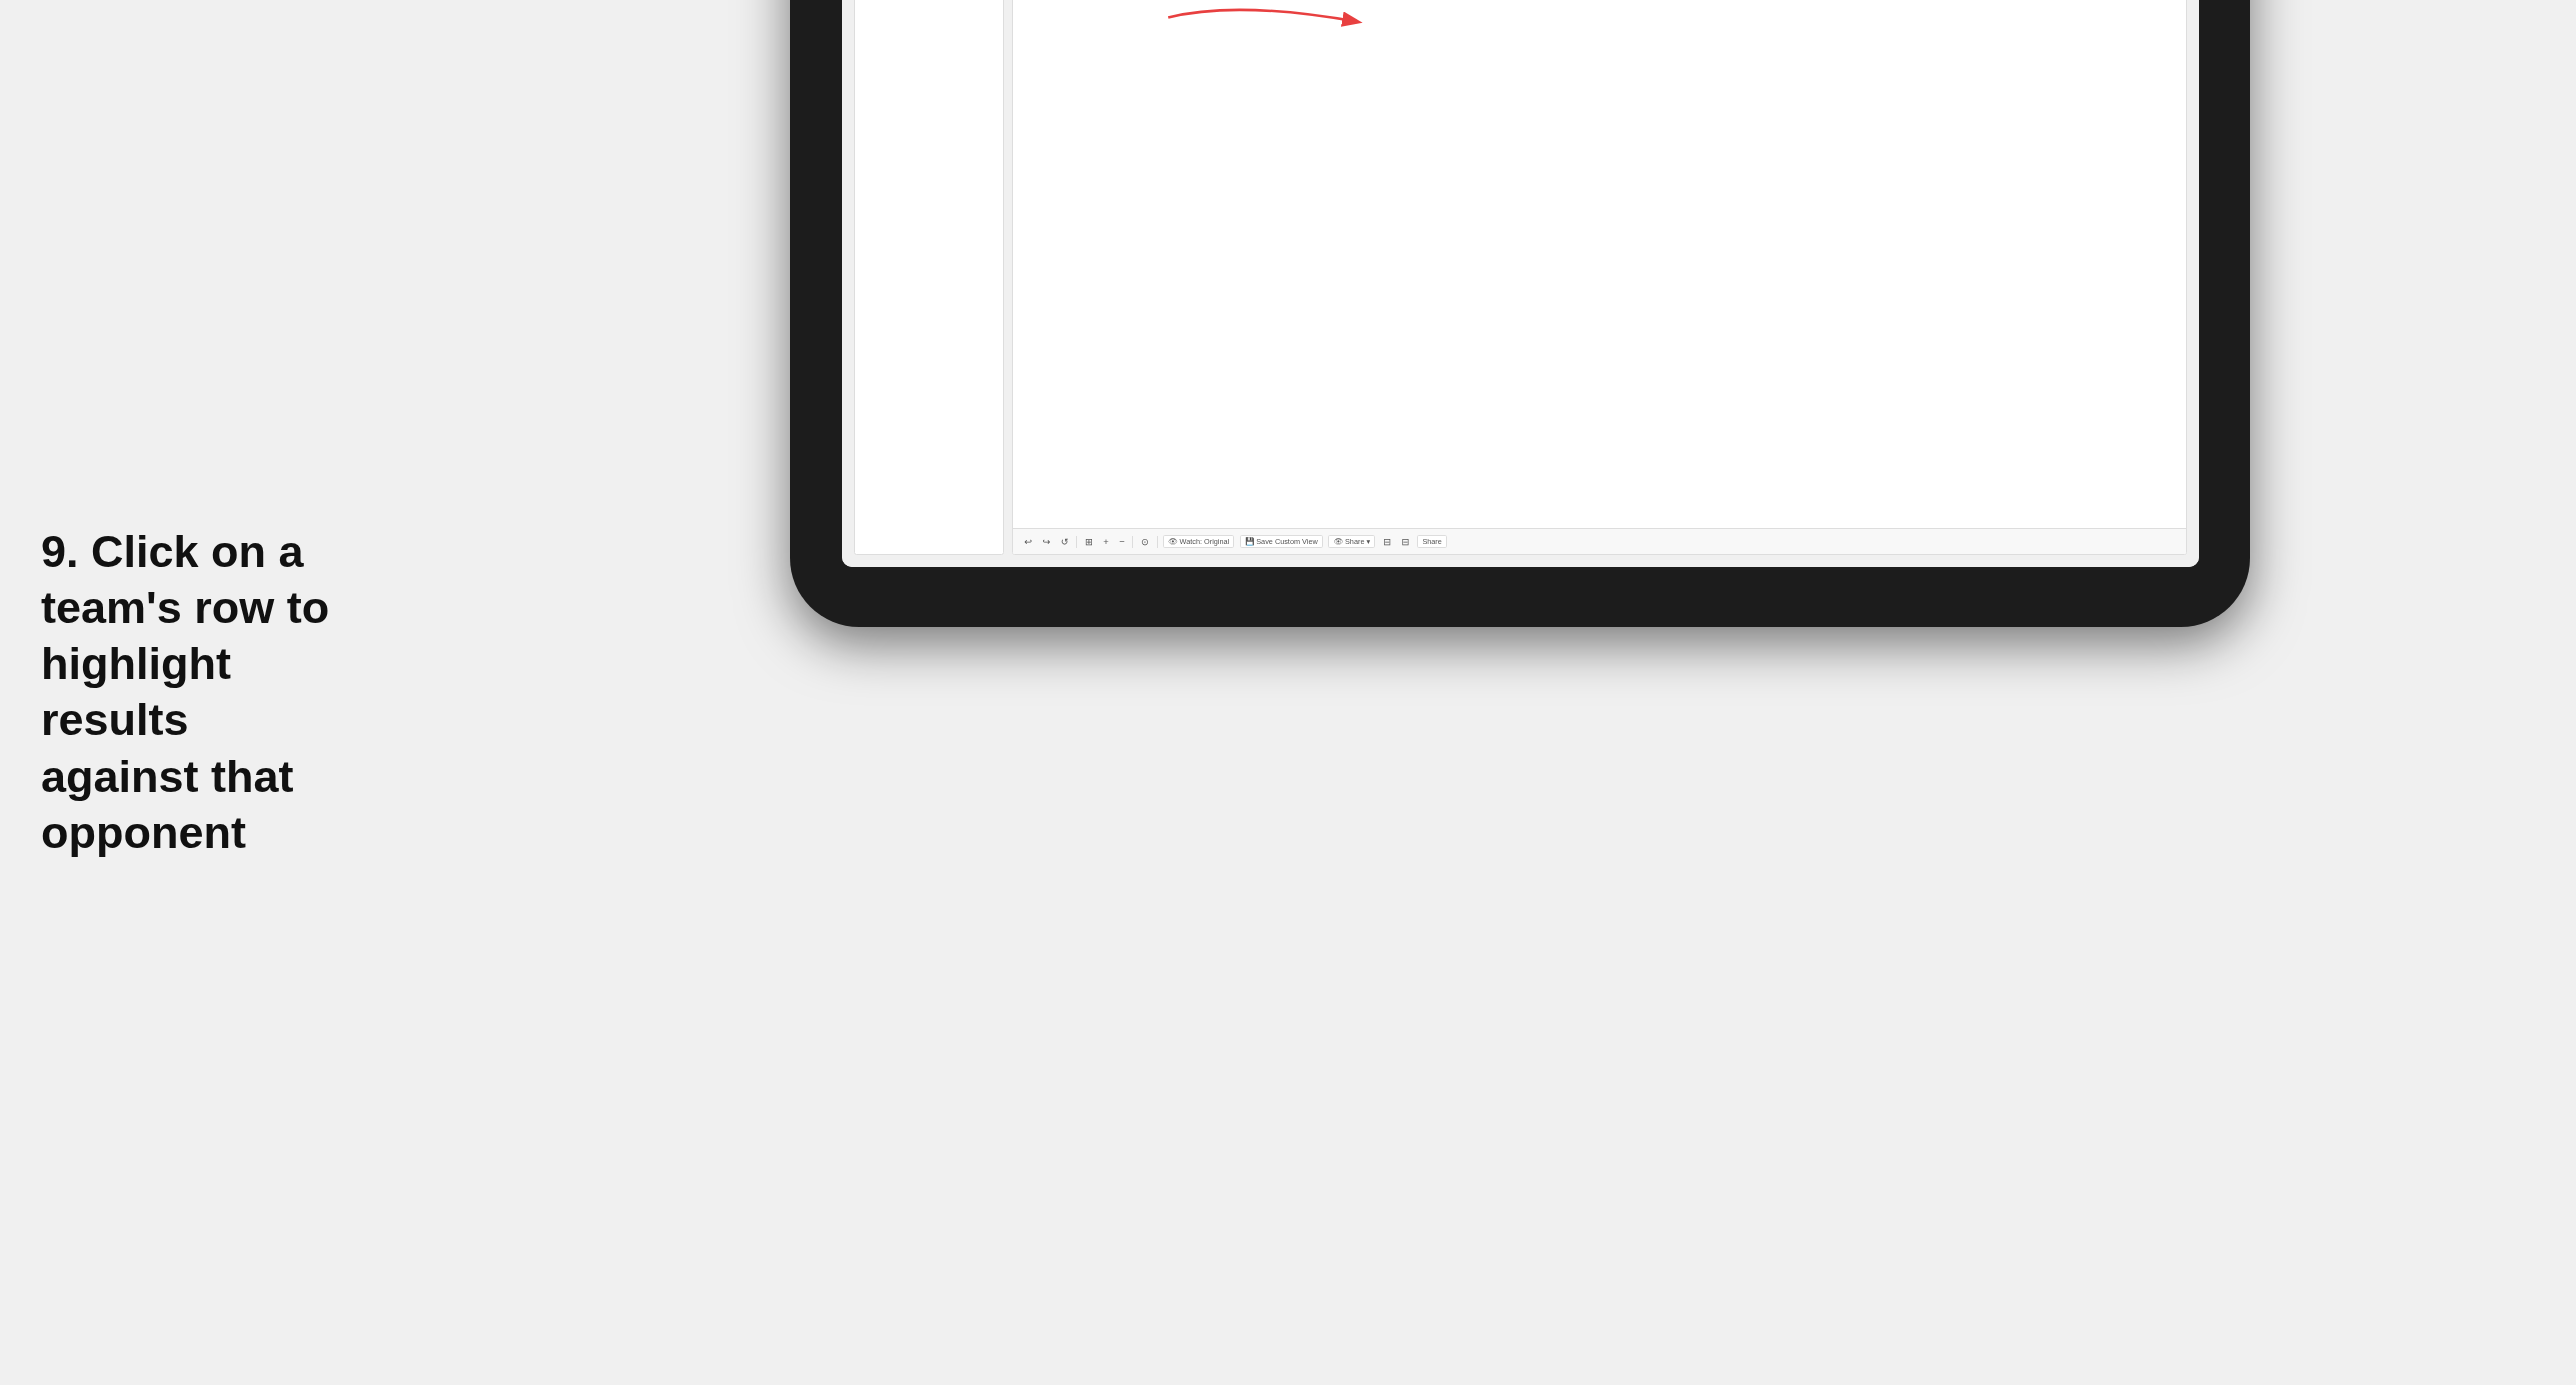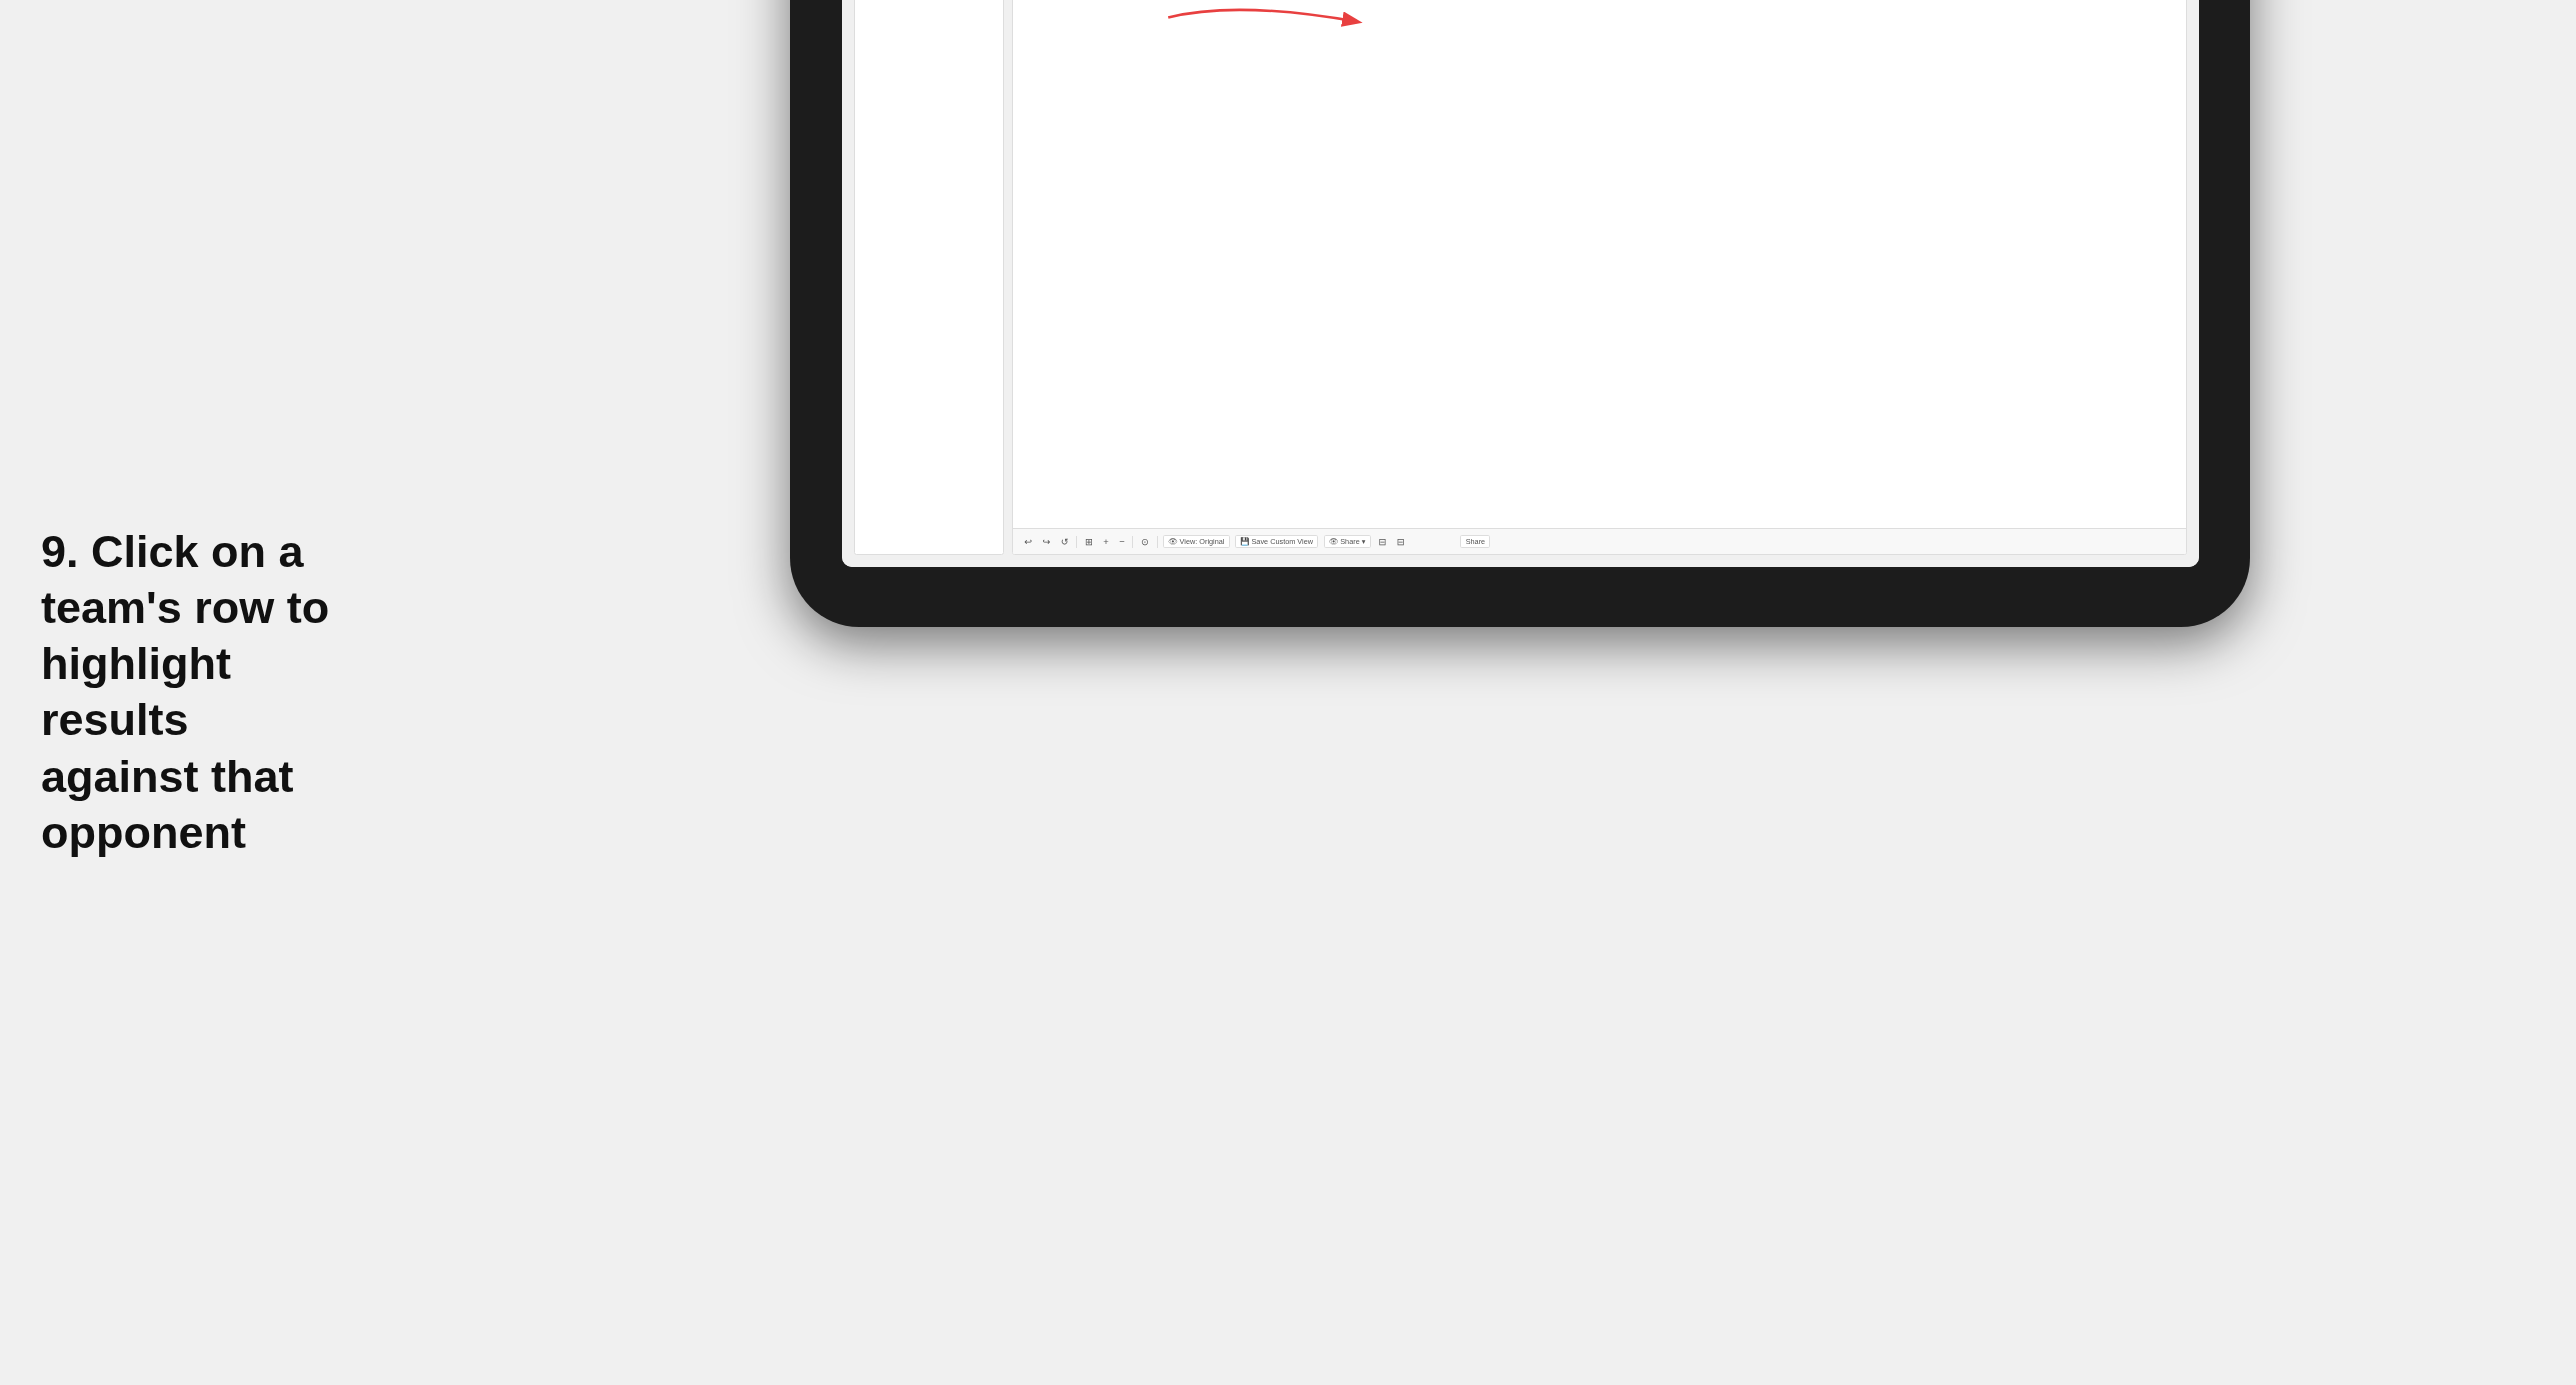--- a/index.html
+++ b/index.html
@@ -110,33 +110,33 @@
             <button style="font-size:9.4px; color:#555; cursor:pointer; padding:0.9px 2.6px; border:none; background:none;">↺</button>
             <div style="width:0.9px; height:12px; background:#ddd;"></div>
             <button style="font-size:9.4px; color:#555; cursor:pointer; padding:0.9px 2.6px; border:none; background:none;">⊞</button>
             <button style="font-size:9.4px; color:#555; cursor:pointer; padding:0.9px 2.6px; border:none; background:none;">+</button>
             <button style="font-size:9.4px; color:#555; cursor:pointer; padding:0.9px 2.6px; border:none; background:none;">−</button>
             <div style="width:0.9px; height:12px; background:#ddd;"></div>
             <button style="font-size:9.4px; color:#555; cursor:pointer; padding:0.9px 2.6px; border:none; background:none;">⊙</button>
             <div style="width:0.9px; height:12px; background:#ddd;"></div>
             <button style="display:flex; align-items:center; gap:1.7px; font-size:7.3px; color:#555; cursor:pointer; border:0.9px solid #ddd; border-radius:1.7px; padding:0.9px 4.3px; background:#fff;">
               <span style="font-size:7.7px;">👁</span>
-              <span>View: Original</span>
+              <span>Watch: Original</span>
             </button>
             <button style="display:flex; align-items:center; gap:1.7px; font-size:7.3px; color:#555; cursor:pointer; border:0.9px solid #ddd; border-radius:1.7px; padding:0.9px 4.3px; background:#fff;">
               <span style="font-size:7.7px;">💾</span>
               <span>Save Custom View</span>
             </button>
             <button style="display:flex; align-items:center; gap:1.7px; font-size:7.3px; color:#555; cursor:pointer; border:0.9px solid #ddd; border-radius:1.7px; padding:0.9px 4.3px; background:#fff;">
               <span style="font-size:7.7px;">👁</span>
               <span>Share ▾</span>
             </button>
             <button style="font-size:9.4px; color:#555; cursor:pointer; padding:0.9px 2.6px; border:none; background:none;">⊟</button>
             <button style="font-size:9.4px; color:#555; cursor:pointer; padding:0.9px 2.6px; border:none; background:none;">⊟</button>
-            <button style="display:flex; align-items:center; gap:1.7px; font-size:7.3px; color:#555; cursor:pointer; border:0.9px solid #ddd; border-radius:1.7px; padding:0.9px 4.3px; background:#fff;margin-left:48px;">
+            <button style="display:flex; align-items:center; gap:1.7px; font-size:7.3px; color:#555; cursor:pointer; border:0.9px solid #ddd; border-radius:1.7px; padding:0.9px 4.3px; background:#fff;">
               <span>Share</span>
             </button>
           </div>
 
         </div>
       </div>
 
     </div>
 
     <svg style="position:absolute; left:361px; top:438px; width:241px; height:69px; overflow:visible; pointer-events:none;" viewBox="0 0 280 80" width="241" height="69">

